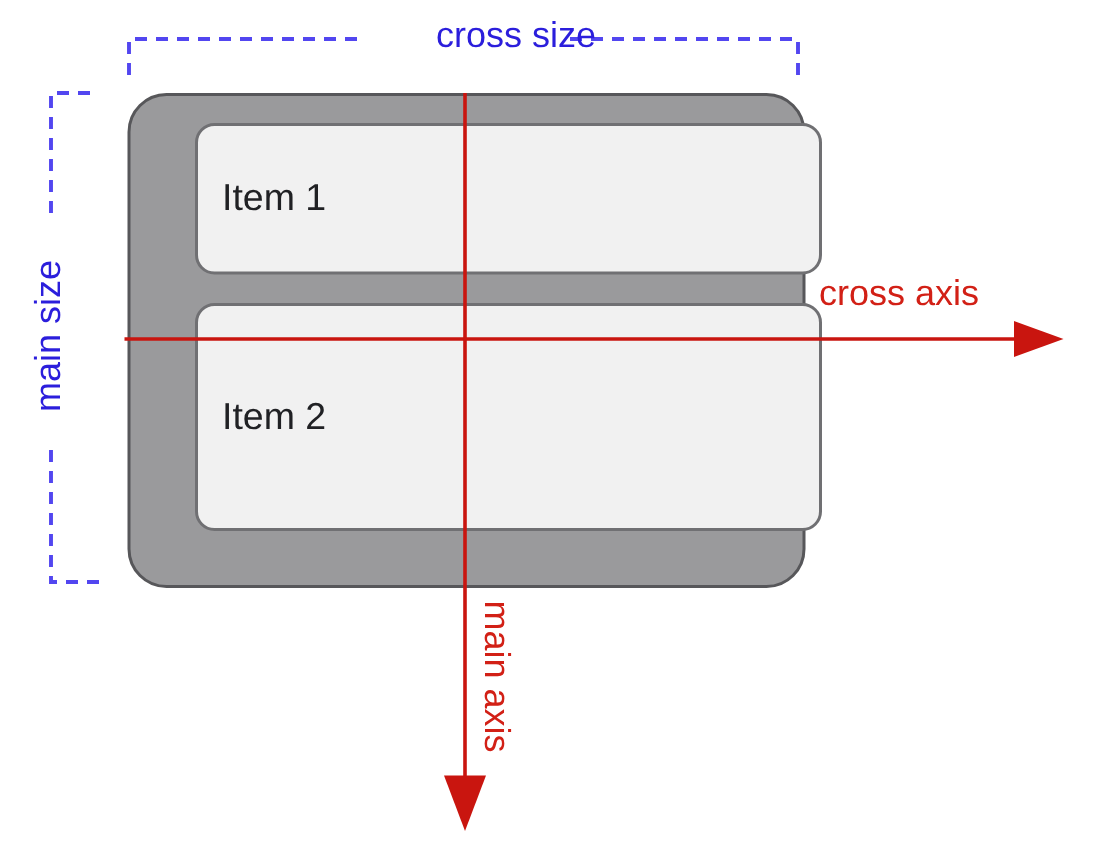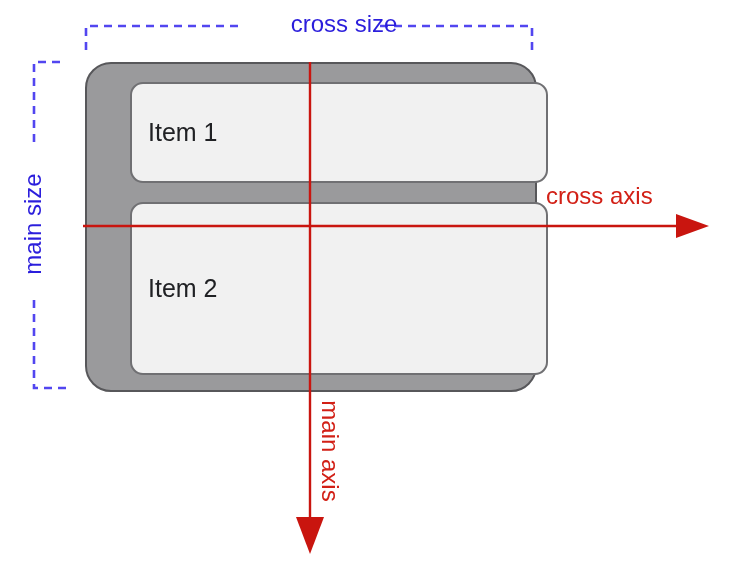--- a/index.html
+++ b/index.html
@@ -44,21 +44,21 @@
     border: 2px solid var(--item-border, #707073);
     border-radius: 13px;
     display: flex;
     align-items: center;
     padding-left: 16px;
     font-size: 25px;
     color: var(--item-text, #202124);
     margin-left: 28px;
   }
   .item-1 { top: 18px; height: 101px; }
-  .item-2 { top: 138px; height: 173px; }
+  .item-2 { top: 138px; height: 152px; }
   .overlay {
     position: absolute;
     left: 0; top: 0;
     width: 736px;
     height: 578px;
     pointer-events: none;
   }
   .bracket {
     fill: none;
     stroke: var(--blue-dash, #5246f0);

